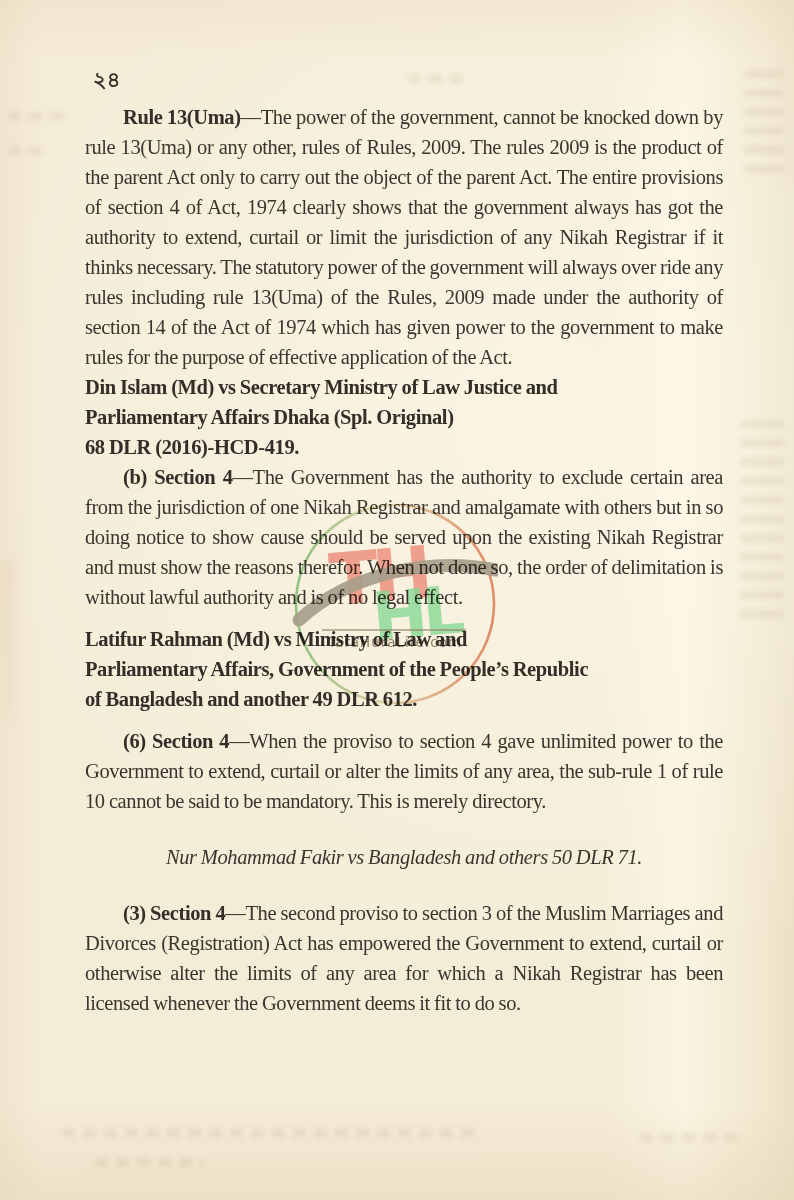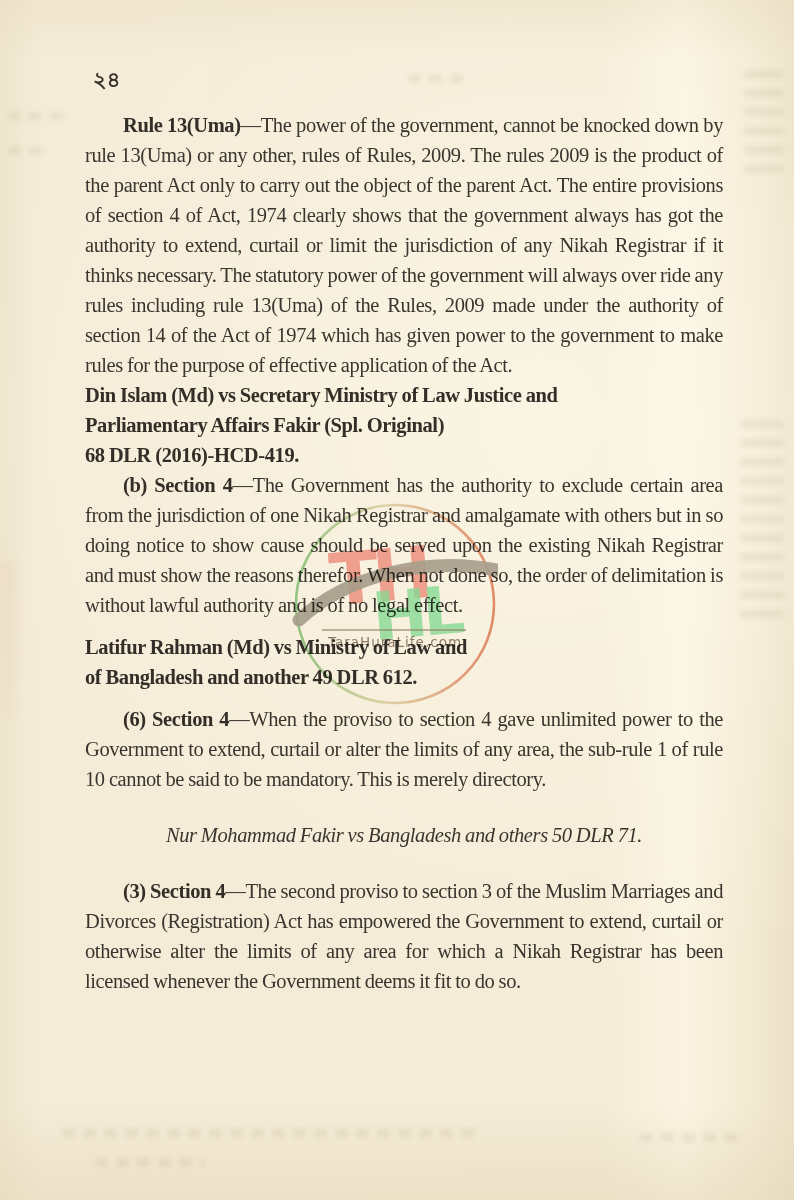--- a/index.html
+++ b/index.html
@@ -19,21 +19,21 @@
 
   
   .header{
     position:absolute;left:93px;top:64px;display:flex;align-items:baseline;gap:24px;
     font-family:"DejaVu Sans","Liberation Sans",sans-serif;
     font-size:21px;font-weight:bold;color:#36312a;letter-spacing:.2px;
   }
 
   
   .content{
-    position:absolute;left:85px;top:110px;width:638px;
+    position:absolute;left:85px;top:102px;width:638px;
     font-size:20.5px;line-height:30px;
     letter-spacing:-0.4px;word-spacing:-0.5px;
     text-align:justify;
   }
   .para{margin:0;text-indent:38px;}
   .para .lead{font-weight:bold;color:#332e27;}
   .cite{font-weight:bold;color:#332e27;text-align:left;text-indent:0;}
   .cite .cline{display:block;}
   .cite-italic{
     font-weight:normal;font-style:italic;text-align:center;text-indent:0;color:#3a352e;
@@ -78,28 +78,29 @@
   <div class="header">
     <span>২৪</span>
   </div>
 
   <div class="content">
 
     <p class="para"><b class="lead">Rule 13(Uma)</b><span>—The power of the government, cannot be knocked down by rule 13(Uma) or any other, rules of Rules, 2009. The rules 2009 is the product of the parent Act only to carry out the object of the parent Act. The entire provisions of section 4 of Act, 1974 clearly shows that the government always has got the authority to extend, curtail or limit the jurisdiction of any Nikah Registrar if it thinks necessary. The statutory power of the government will always over ride any rules including rule 13(Uma) of the Rules, 2009 made under the authority of section 14 of the Act of 1974 which has given power to the government to make rules for the purpose of effective application of the Act.</span></p>
 
     <div class="cite">
       <span class="cline">Din Islam (Md) vs Secretary Ministry of Law Justice and</span>
-      <span class="cline">Parliamentary Affairs Fakir (Spl. Original)</span>
+      <span class="cline">Parliamentary Affairs Dhaka (Spl. Original)</span>
       <span class="cline">68 DLR (2016)-HCD-419.</span>
     </div>
 
     <p class="para"><b class="lead">(b) Section 4</b><span>—The Government has the authority to exclude certain area from the jurisdiction of one Nikah Registrar and amalgamate with others but in so doing notice to show cause should be served upon the existing Nikah Registrar and must show the reasons therefor. When not done so, the order of delimitation is without lawful authority and is of no legal effect.</span></p>
 
     <div class="cite mt8">
       <span class="cline">Latifur Rahman (Md) vs Ministry of Law and</span>
+      <span class="cline">Parliamentary Affairs, Government of the People’s Republic</span>
       <span class="cline">of Bangladesh and another 49 DLR 612.</span>
     </div>
 
     <p class="para mt8"><b class="lead">(6) Section 4</b><span>—When the proviso to section 4 gave unlimited power to the Government to extend, curtail or alter the limits of any area, the sub-rule 1 of rule 10 cannot be said to be mandatory. This is merely directory.</span></p>
 
     <div class="cite-italic mt10">
       <span class="cline">Nur Mohammad Fakir vs Bangladesh and others 50 DLR 71.</span>
     </div>
 
     <p class="para mt10"><b class="lead">(3) Section 4</b><span>—The second proviso to section 3 of the Muslim Marriages and Divorces (Registration) Act has empowered the Government to extend, curtail or otherwise alter the limits of any area for which a Nikah Registrar has been licensed whenever the Government deems it fit to do so.</span></p>

